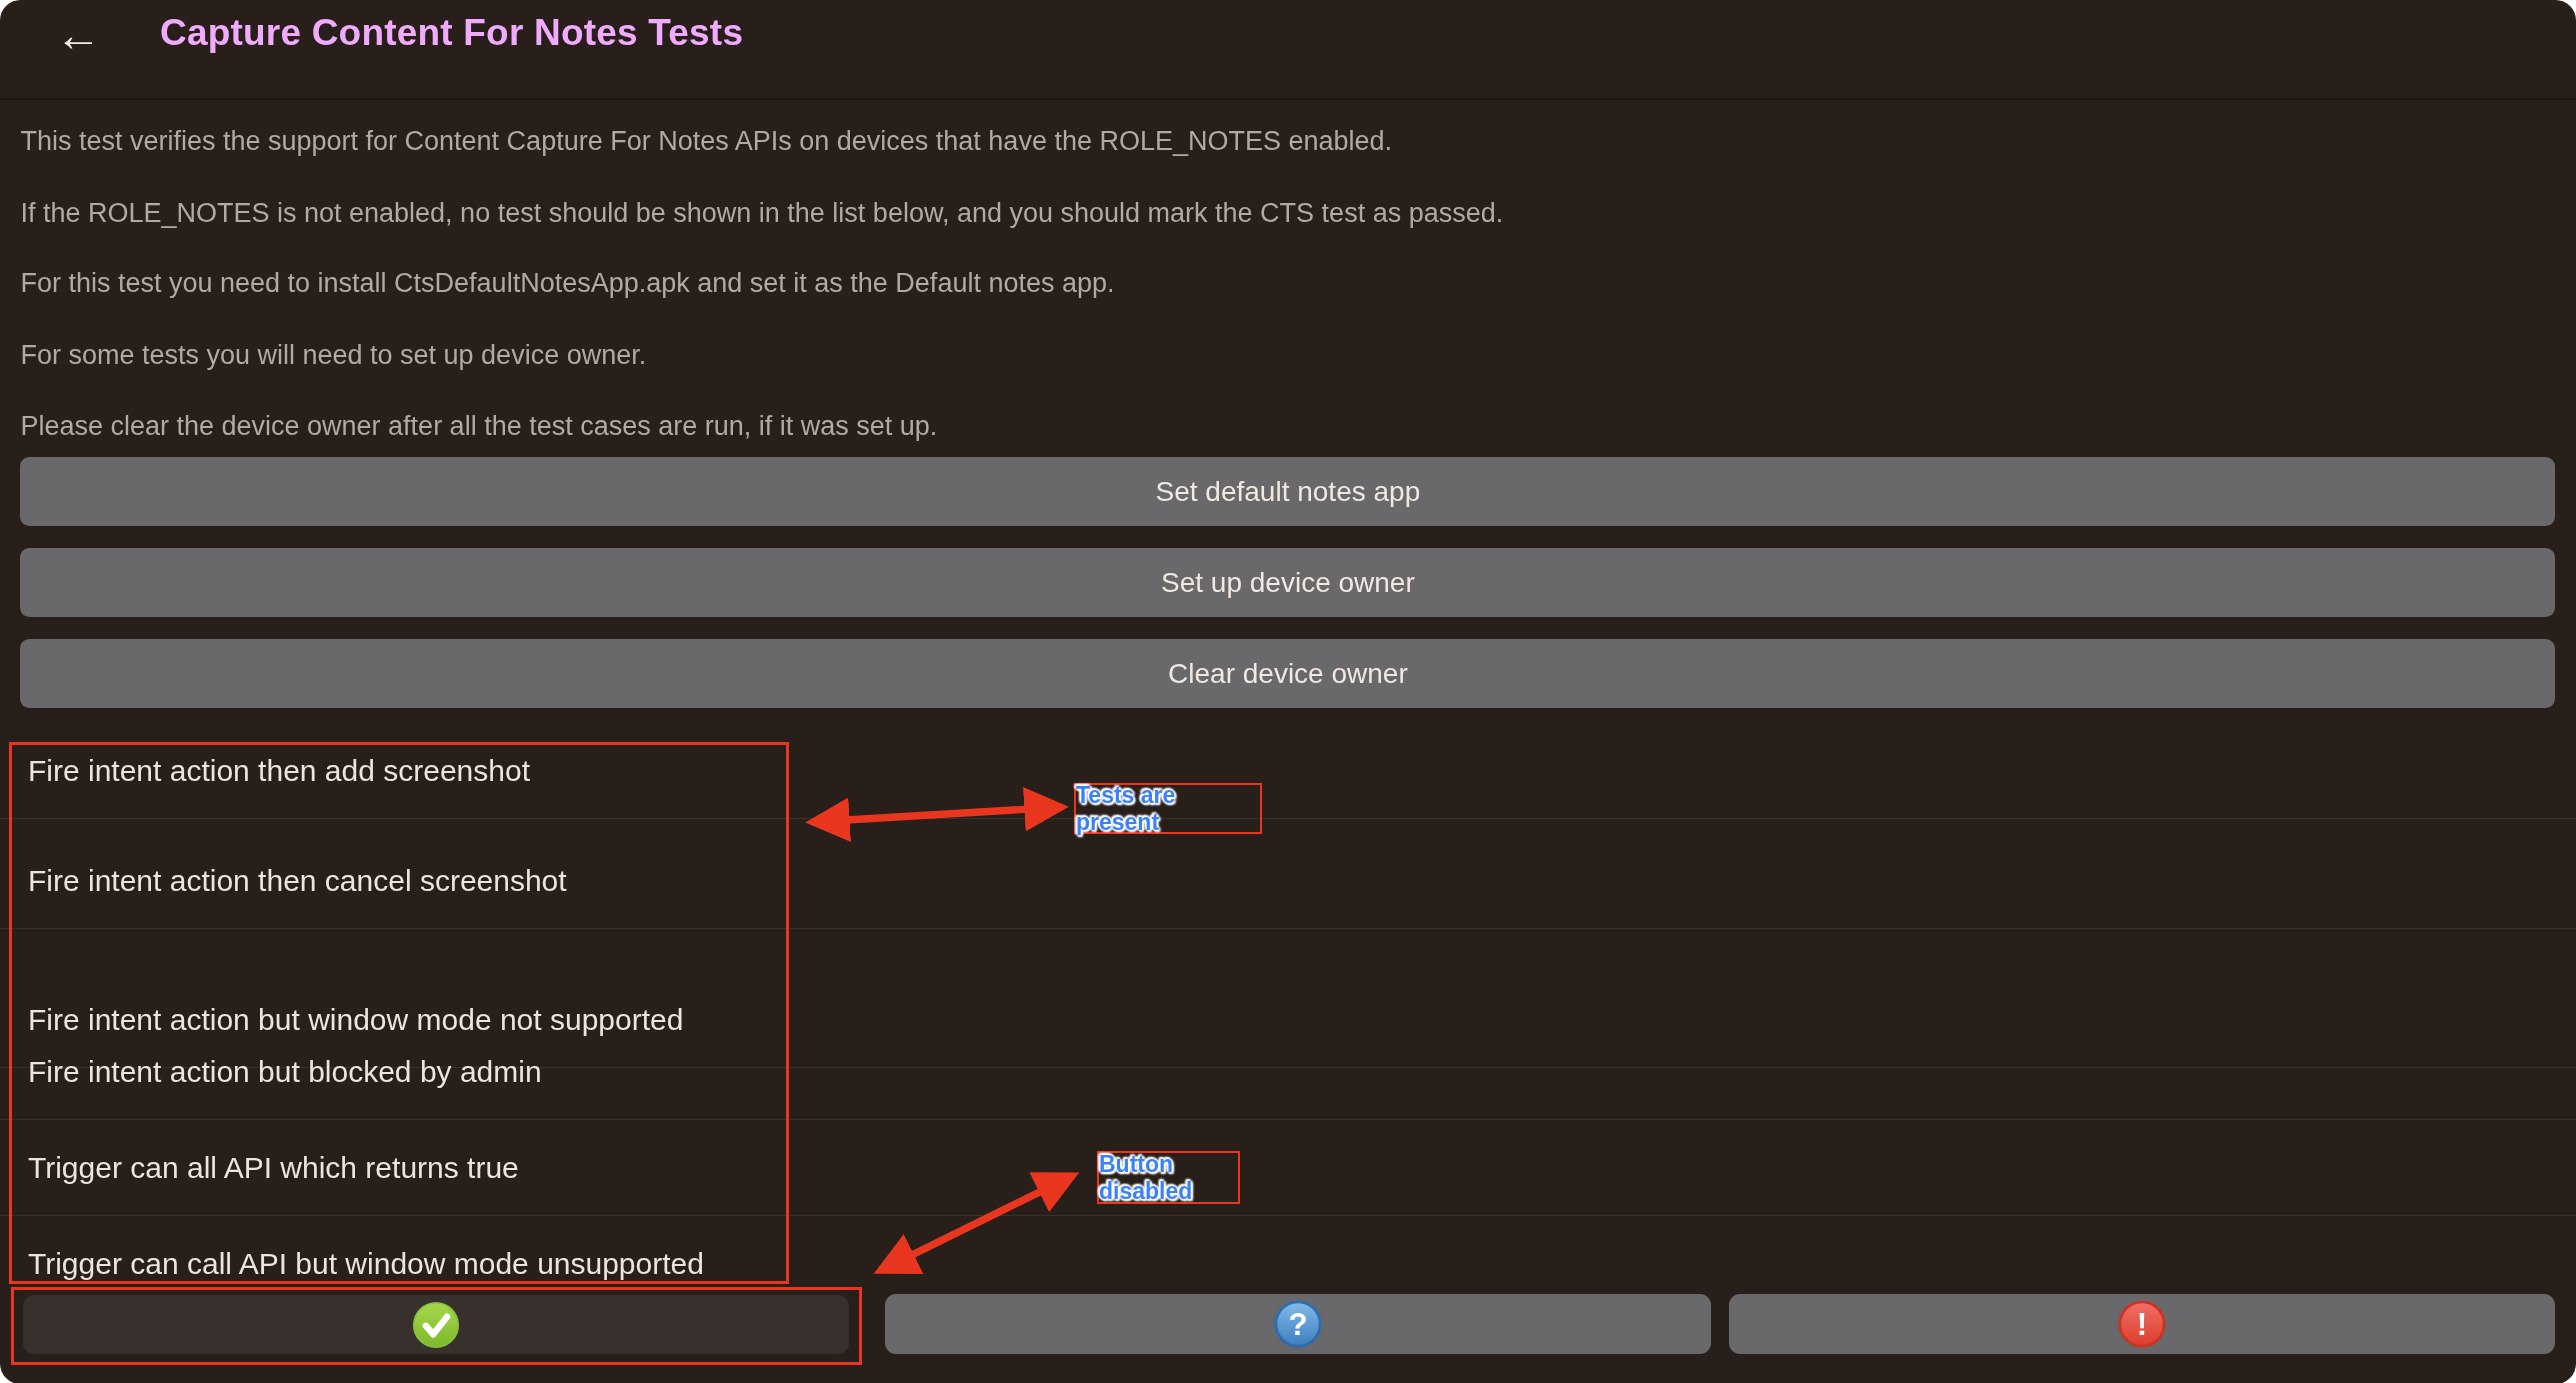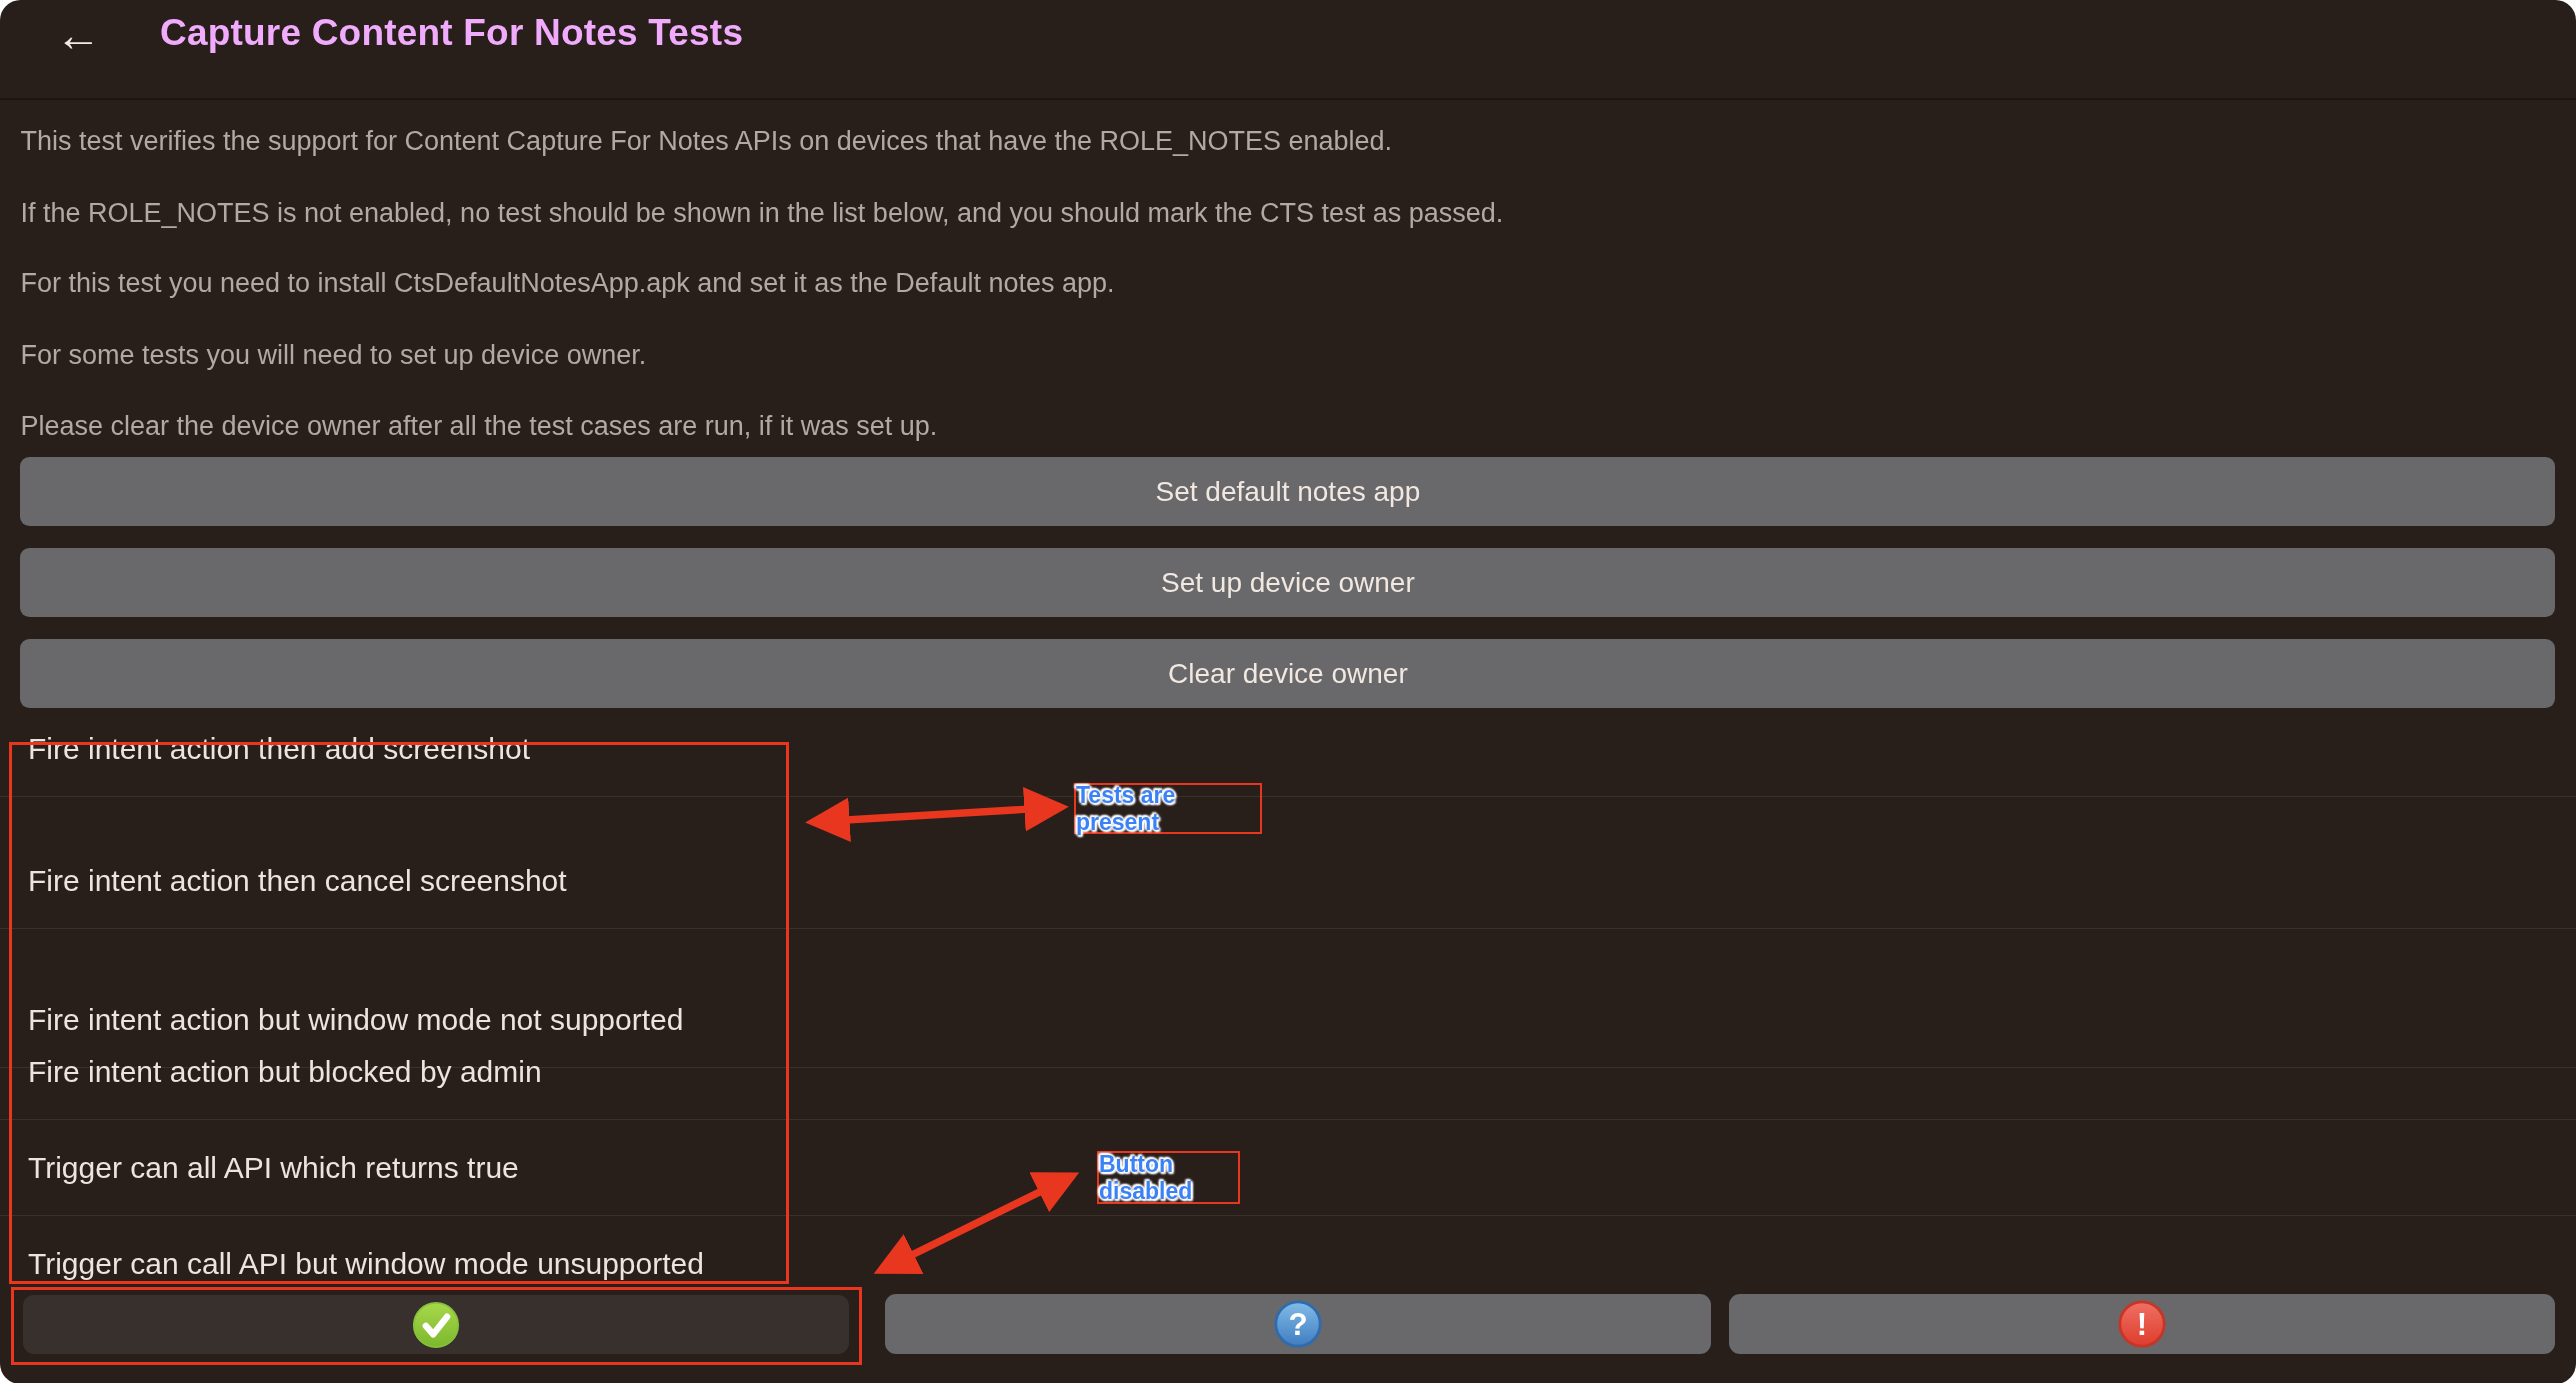--- a/index.html
+++ b/index.html
@@ -56,21 +56,21 @@
     <button class="action-btn" style="top:548px">
       <span>Set up device owner</span>
     </button>
     <button class="action-btn" style="top:457px">
       <span>Set default notes app</span>
     </button>
     <button class="action-btn" style="top:639px">
       <span>Clear device owner</span>
     </button>
 
-    <div class="list-item" style="top:701px">
+    <div class="list-item" style="top:723px">
       <span>Fire intent action then add screenshot</span>
     </div>
     <div class="list-item" style="top:833px">
       <span>Fire intent action then cancel screenshot</span>
     </div>
     <div class="list-item" style="top:972px">
       <span>Fire intent action but window mode not supported</span>
     </div>
     <div class="list-item" style="top:1024px">
       <span>Fire intent action but blocked by admin</span>

